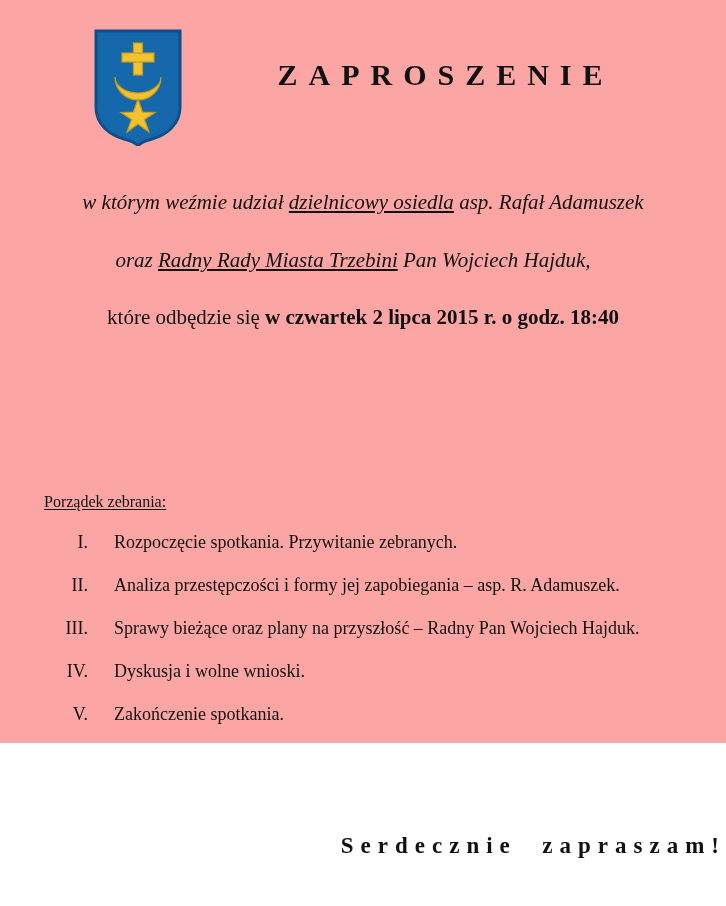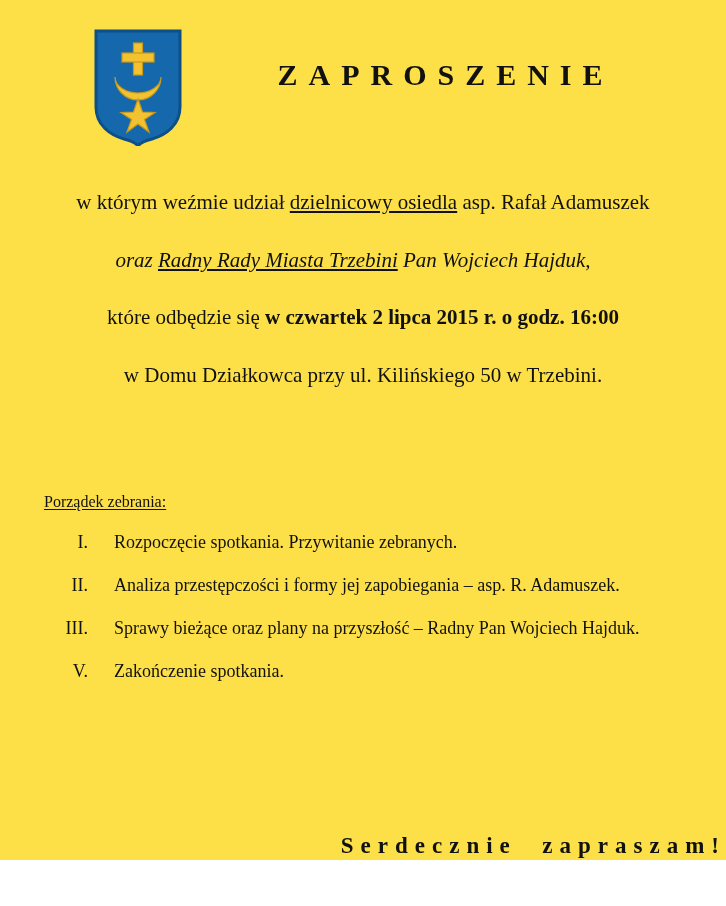--- a/index.html
+++ b/index.html
@@ -13,22 +13,22 @@
     height: 906px;
     position: relative;
     font-family: "Liberation Serif", "DejaVu Serif", serif;
     color: #111111;
     overflow: hidden;
   }
 
   .page {
     position: relative;
     width: 726px;
-    height: 860px;
-    background: #fde047;
+    height: 743px;
+    background: #fca5a5;
   }
 
   
   .header {
     position: relative;
     height: 150px;
   }
 
   .crest {
     position: absolute;
@@ -63,21 +63,21 @@
   }
   .line {
     text-align: center;
     font-size: 21px;
     line-height: 1.0;
     color: #111111;
     padding: 0 26px;
     white-space: nowrap;
   }
   .line.l1 { margin-top: 10px; }
-  .line.l2 { margin-top: 37px; }
+  .line.l2 { margin-top: 37px; font-style: italic; }
   .line.l3 { margin-top: 37px; font-style: italic; padding-left: 6px; }
   .line.l4 { margin-top: 36px; }
   .line.l5 { margin-top: 37px; }
 
   .b  { font-weight: bold; }
   .u  { text-decoration: underline; text-underline-offset: 2px; }
 
   
   .agenda {
     position: absolute;
@@ -167,26 +167,23 @@
 
     <div class="line l2">
       <span>w którym weźmie udział </span><span class="u">dzielnicowy osiedla</span><span> asp. Rafał Adamuszek</span>
     </div>
 
     <div class="line l3">
       <span>oraz </span><span class="u">Radny Rady Miasta Trzebini</span><span> Pan Wojciech Hajduk,</span>
     </div>
 
     <div class="line l4">
-      <span>które odbędzie się </span><span class="b">w czwartek 2 lipca 2015 r. o godz. 16:00</span>
-    </div>
-
-    <div class="line l5">
-      <span>w Domu Działkowca przy ul. Kilińskiego 50 w Trzebini.</span>
-    </div>
+      <span>które odbędzie się </span><span class="b">w czwartek 2 lipca 2015 r. o godz. 18:40</span>
+    </div>
+
   </div>
 
   <div class="agenda">
     <div>
       <span class="agenda-title">Porządek zebrania:</span>
     </div>
 
     <ul class="agenda-list">
       <li class="agenda-item">
         <span class="agenda-num">I.</span>
@@ -194,20 +191,24 @@
       </li>
       <li class="agenda-item">
         <span class="agenda-num">II.</span>
         <span class="agenda-text">Analiza przestępczości i formy jej zapobiegania – asp. R. Adamuszek.</span>
       </li>
       <li class="agenda-item">
         <span class="agenda-num">III.</span>
         <span class="agenda-text">Sprawy bieżące oraz plany na przyszłość – Radny Pan Wojciech Hajduk.</span>
       </li>
       <li class="agenda-item">
+        <span class="agenda-num">IV.</span>
+        <span class="agenda-text">Dyskusja i wolne wnioski.</span>
+      </li>
+      <li class="agenda-item">
         <span class="agenda-num">V.</span>
         <span class="agenda-text">Zakończenie spotkania.</span>
       </li>
     </ul>
   </div>
 
   <div class="footer">
     <span class="footer-text">Serdecznie  zapraszam!</span>
   </div>
 

